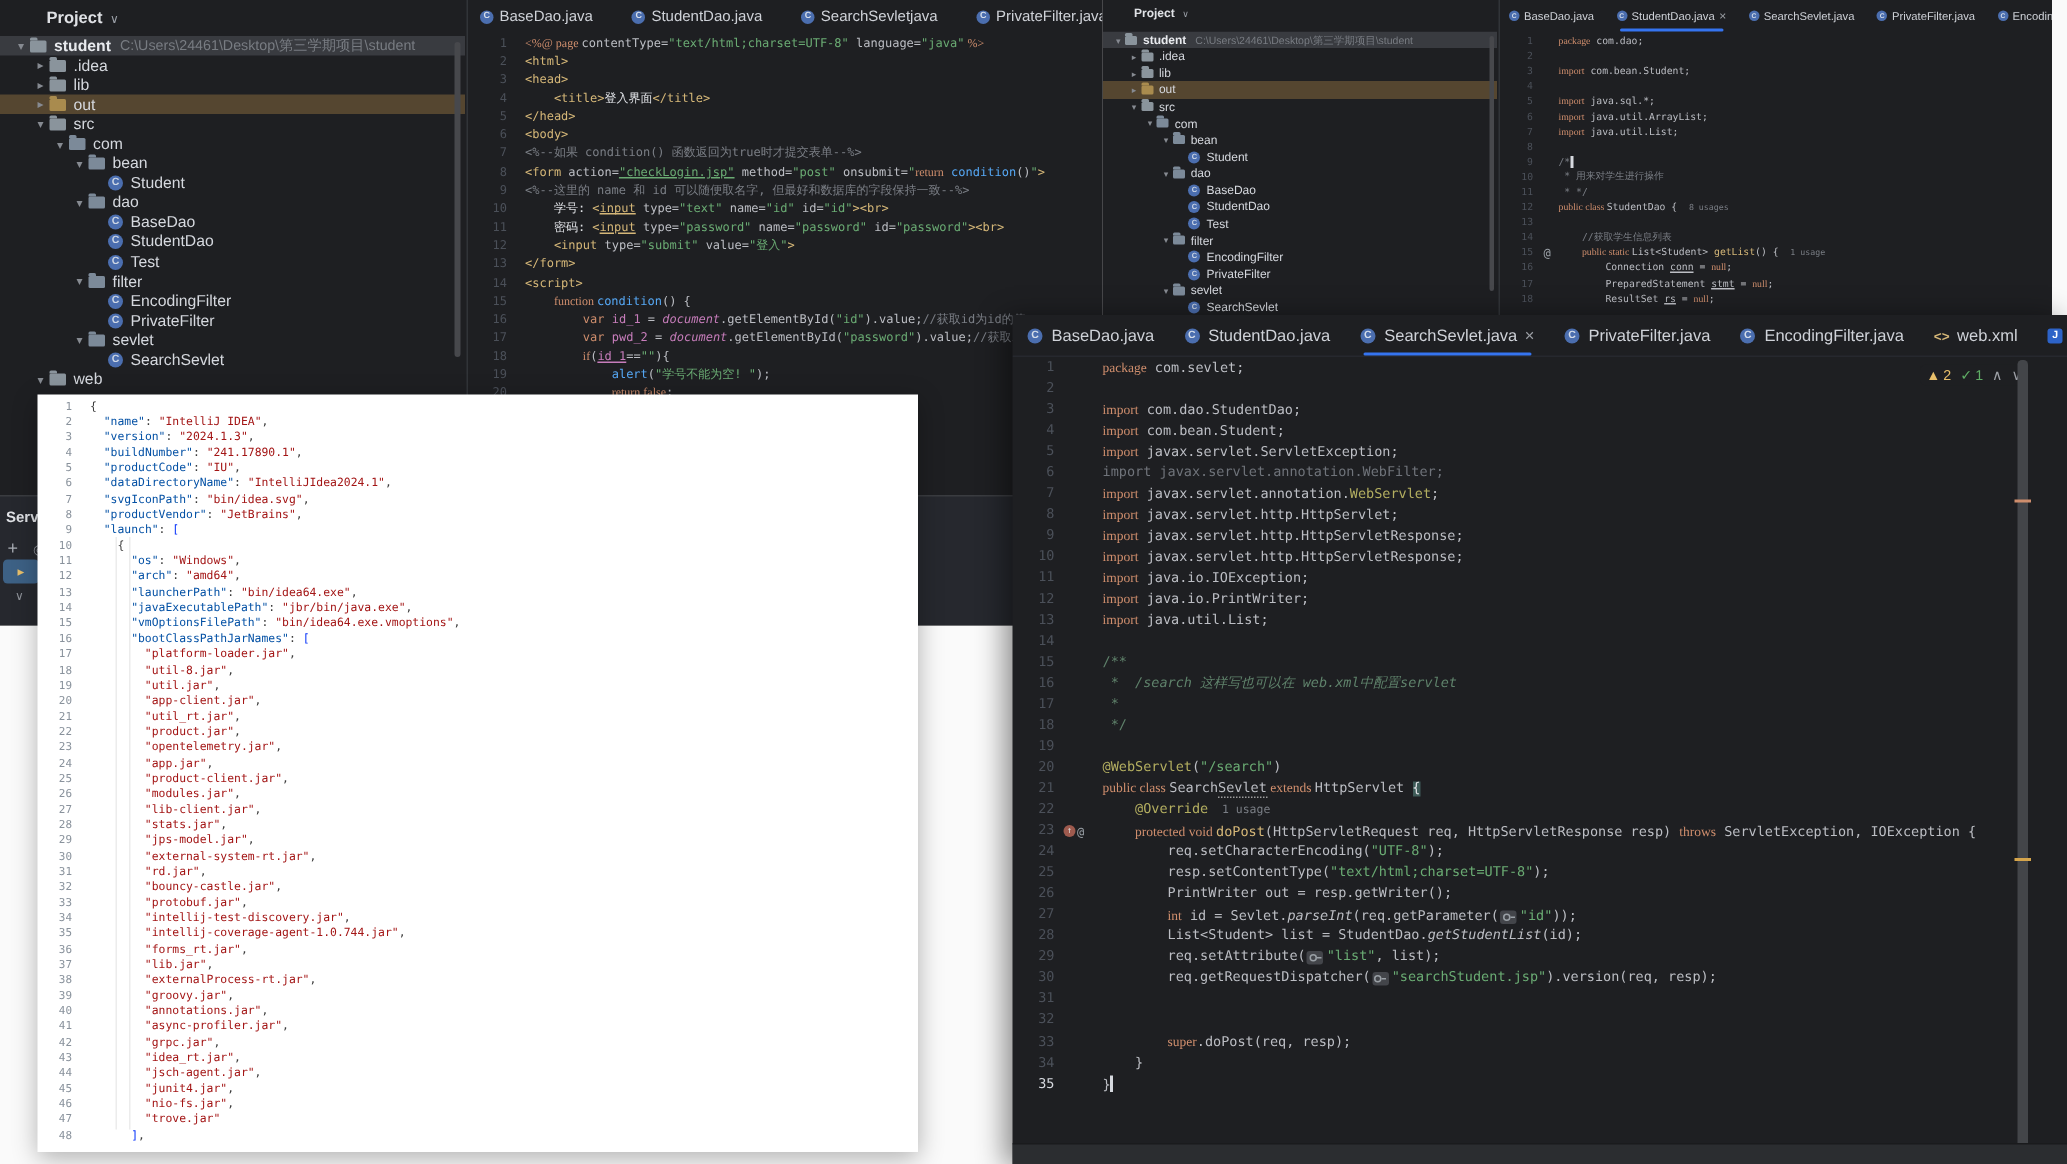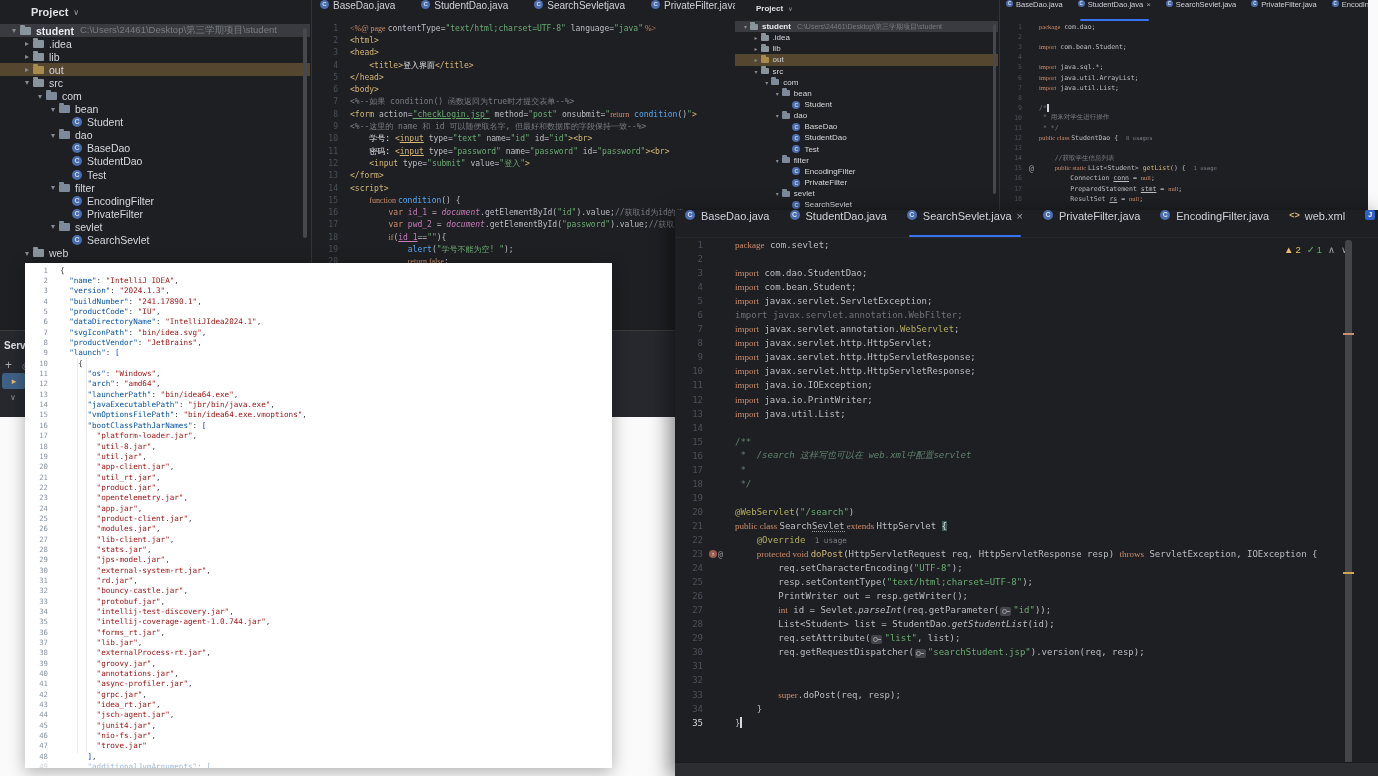--- a/index.html
+++ b/index.html
@@ -34,21 +34,21 @@
   .tree-b .ico-class{width:8px;height:8px;line-height:8px;font-size:5px;margin-right:4px;}
   .t-root{font-weight:bold;color:#e8eaee;}
   .t-path{margin-left:6px;font-weight:normal;}
   .tree-a .t-path{color:#787c82;font-size:9.5px;}
   .tree-b .t-path{color:#787c82;font-size:7px;}
   .vscroll{position:absolute;background:#47484c;border-radius:3px;}
 
   
   .edit{position:absolute;background:#1e1f22;}
   .tabbar{display:flex;align-items:center;color:#cfd2d8;}
-  .tab{display:flex;position:relative;height:100%;}
+  .tab{display:flex;align-items:center;position:relative;height:100%;}
   .tab .tlbl{white-space:nowrap;}
   .tab.active::after{content:"";position:absolute;left:2px;right:2px;bottom:0;height:2.5px;background:#3574f0;border-radius:2px;}
   .tclose{color:#9da0a6;margin-left:5px;}
   .tic-class{display:inline-block;border-radius:50%;background:#4b6eaf;color:#d6deea;text-align:center;font-weight:bold;}
   .tic-xml{color:#d5b778;font-weight:bold;}
   .tic-jsp{display:inline-block;background:#2d63c8;color:#fff;border-radius:2px;text-align:center;font-weight:bold;}
   .code{position:absolute;font-family:"DejaVu Sans Mono",monospace;overflow:hidden;}
   .cl{display:flex;align-items:center;}
   .gut{text-align:right;color:#4b5059;flex:none;}
   .gicons{flex:none;display:flex;align-items:center;gap:1px;}
@@ -750,24 +750,20 @@
         <span class="src"><span class="sg-P">        </span><span class="sg-V">"nio-fs.jar"</span><span class="sg-P">,</span></span>
       </div>
       <div class="cl">
         <span class="gut">47</span>
         <span class="src"><span class="sg-P">        </span><span class="sg-V">"trove.jar"</span></span>
       </div>
       <div class="cl">
         <span class="gut">48</span>
         <span class="src"><span class="sg-P">      </span><span class="sg-B">]</span><span class="sg-P">,</span></span>
       </div>
-      <div class="cl jfade">
-        <span class="gut">49</span>
-        <span class="src"><span class="sg-P">      </span><span class="sg-K">"additionalJvmArguments"</span><span class="sg-P">: </span><span class="sg-B">[</span></span>
-      </div>
     </div>
 </div>
 
 <div class="win" id="win-c">
   <div class="tabbar tabbar-c" id="tabs-c">
       <div class="tab">
         <span class="tic-class">C</span>
         <span class="tlbl">BaseDao.java</span>
       </div>
       <div class="tab">

